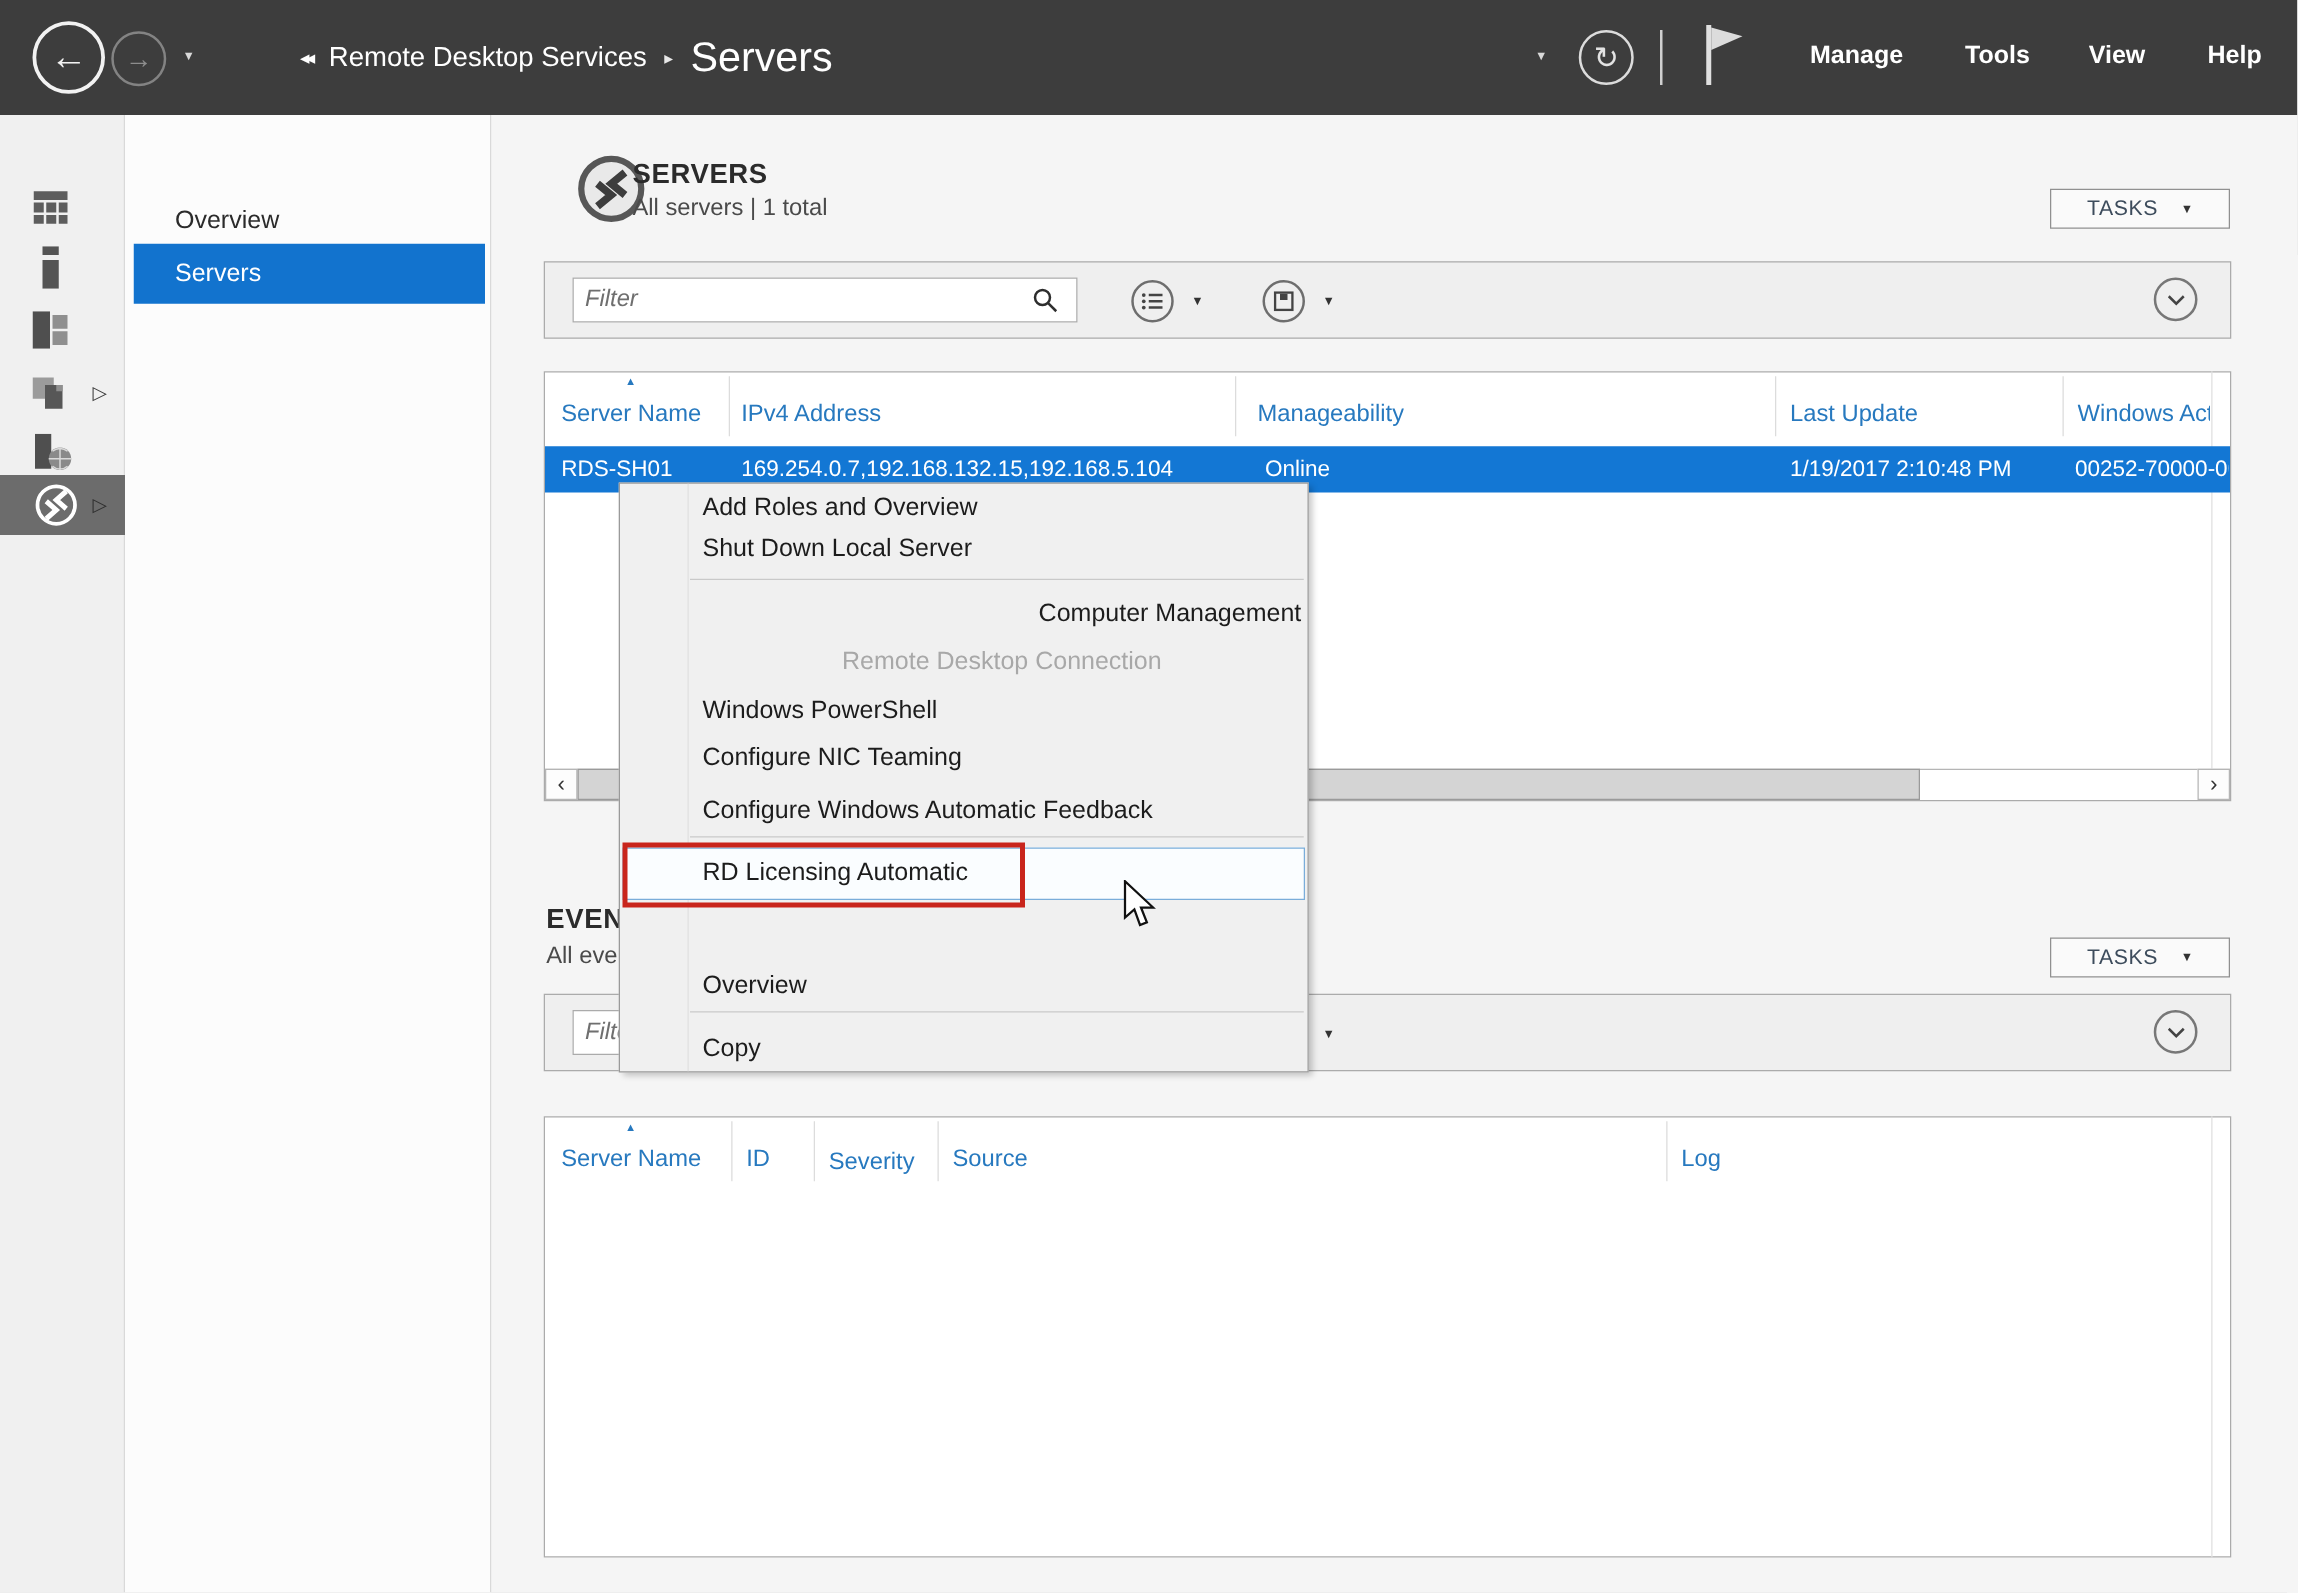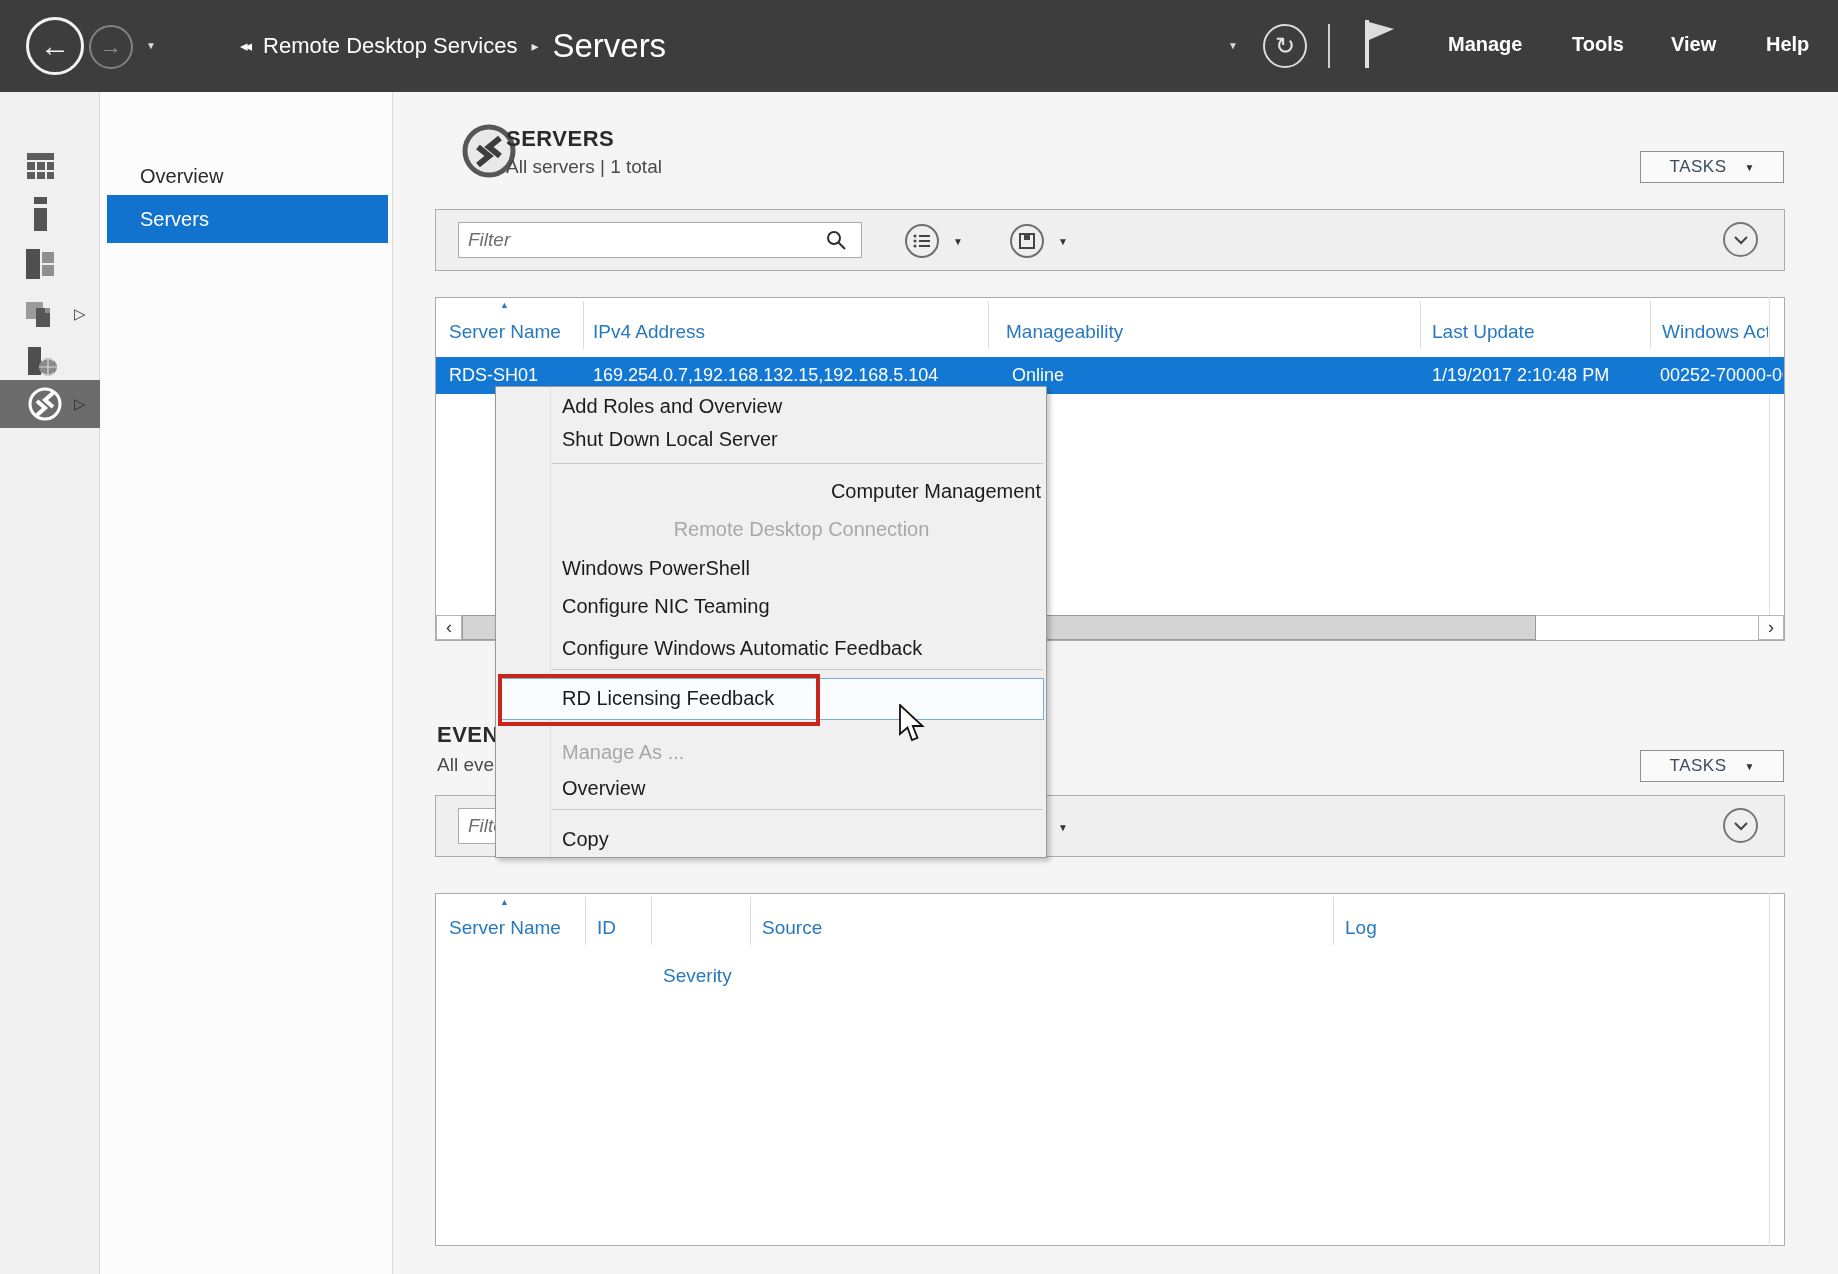--- a/index.html
+++ b/index.html
@@ -246,43 +246,42 @@
   <div class="abs circ" style="left:1723px;top:808px;width:35px;height:35px;border:2px solid #777;">
     <svg width="16" height="10">
       <polyline points="2,2 8,8 14,2" fill="none" stroke="#444" stroke-width="2"></polyline>
     </svg>
   </div>
 
   <div class="wbox" style="left:435px;top:893px;width:1350px;height:353px;"></div>
   <span class="sort" style="left:500px;top:897px;">▲</span>
   <div class="hdr" style="left:449px;top:914px;">Server Name</div>
   <div class="hdr" style="left:597px;top:914px;">ID</div>
-  <div class="hdr" style="left:663px;top:962px;text-align:center;">Severity</div>
+  <div class="hdr" style="left:663px;top:916px;text-align:center;">Severity</div>
   <div class="hdr" style="left:762px;top:914px;">Source</div>
   <div class="hdr" style="left:1345px;top:914px;">Log</div>
   <div class="vsep" style="left:585px;top:897px;height:48px;"></div>
   <div class="vsep" style="left:651px;top:897px;height:48px;"></div>
   <div class="vsep" style="left:750px;top:897px;height:48px;"></div>
   <div class="vsep" style="left:1333px;top:897px;height:48px;"></div>
   <div class="vsep" style="left:1769px;top:893px;height:353px;background:#e0e0e0;"></div>
 
   <div id="ctxmenu">
     <div id="mgutter"></div>
     <div class="mi" style="top:2px;">Add Roles and Overview</div>
     <div class="mi" style="top:35px;">Shut Down Local Server</div>
     <div class="msep" style="top:76px;"></div>
     <div class="mi" style="top:87px;text-align:right;">Computer Management</div>
     <div class="mi dis" style="top:125px;text-align:center;">Remote Desktop Connection</div>
     <div class="mi" style="top:164px;">Windows PowerShell</div>
     <div class="mi" style="top:202px;">Configure NIC Teaming</div>
     <div class="mi" style="top:244px;">Configure Windows Automatic Feedback</div>
     <div class="msep" style="top:282px;"></div>
     <div id="hoverrow"></div>
-    <div class="mi" style="top:294px;">RD Licensing Feedback</div>
-    <div class="mi dis" style="top:348px;">Manage As ...</div>
+    <div class="mi" style="top:294px;">RD Licensing Automatic</div>
     <div class="mi" style="top:384px;">Overview</div>
     <div class="msep" style="top:422px;"></div>
     <div class="mi" style="top:435px;">Copy</div>
   </div>
 
   <div id="redbox"></div>
 
   <div id="cursor">
     <svg width="28" height="40" viewBox="0 0 28 40">
       <path d="M2,1 L2,30 L9.5,23.5 L14,36 L19.5,33.8 L14.8,22 L24.5,22 Z" fill="#fff" stroke="#111" stroke-width="1.8"></path>

